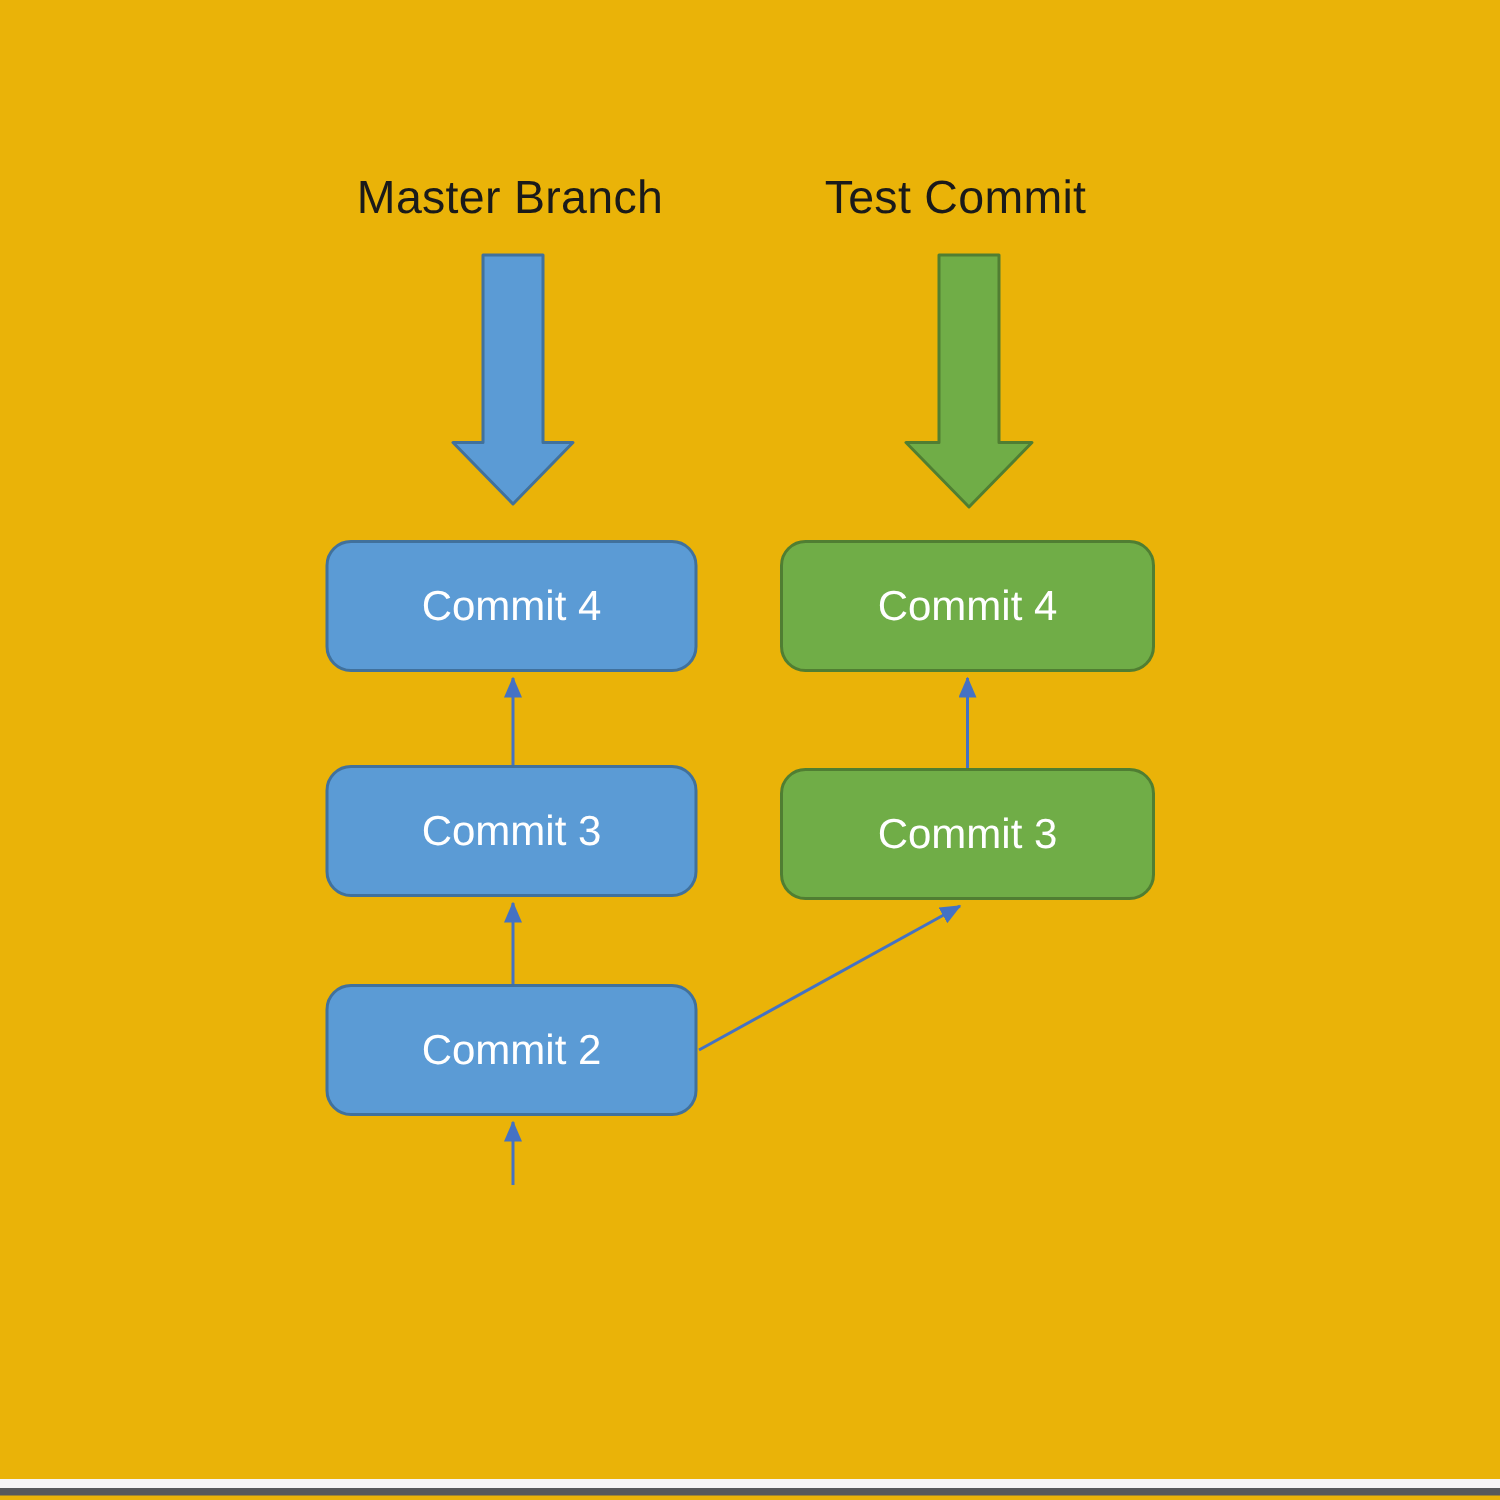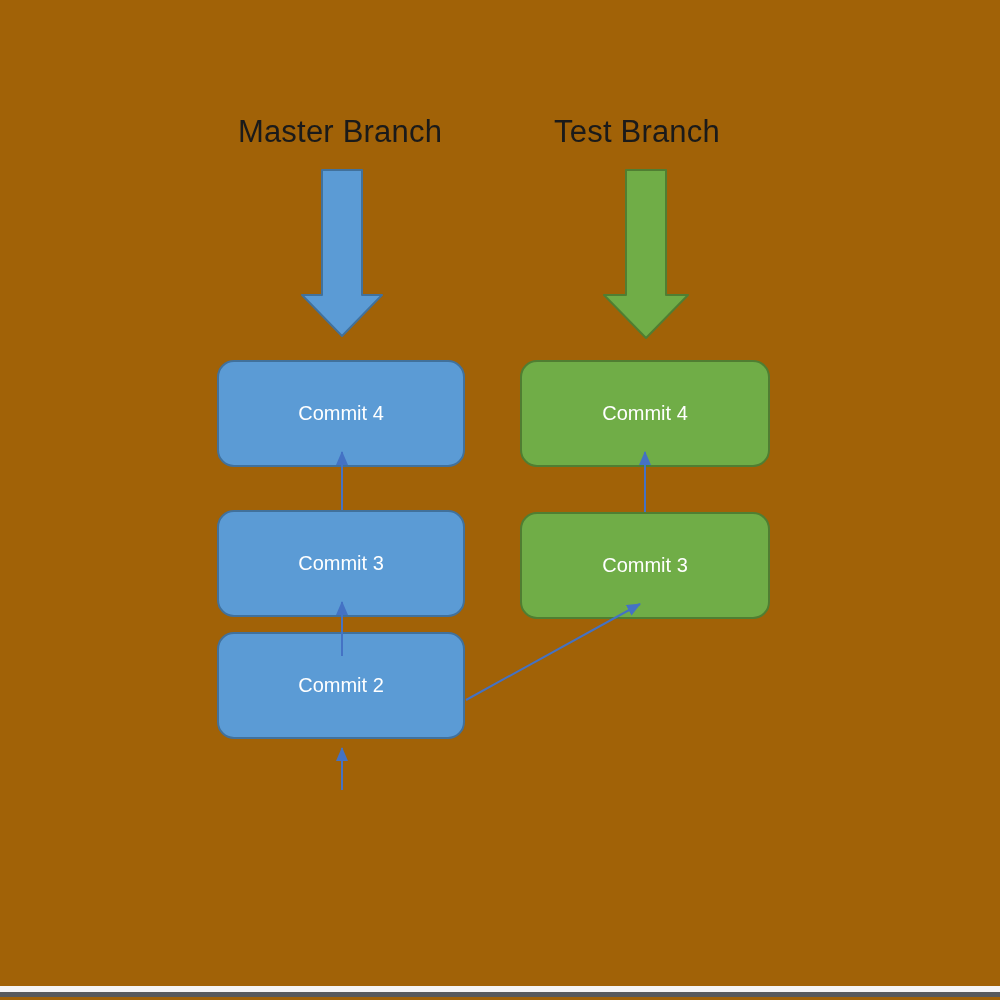--- a/index.html
+++ b/index.html
@@ -5,21 +5,21 @@
   html, body {
     margin: 0; padding: 0;
     width: 1000px; height: 1000px;
     background: #ffffff;
     overflow: hidden;
     font-family: "Liberation Sans", sans-serif;
   }
   .canvas {
     position: relative;
     width: 1000px; height: 1000px;
-    background: #a16207;
+    background: #eab308;
   }
   .branch-title {
     position: absolute;
     top: 114px;
     width: 300px;
     text-align: center;
     font-size: 31px;
     color: #1a1a1a;
     letter-spacing: 0.2px;
   }
@@ -29,35 +29,35 @@
   .arrow-svg, .connector-svg {
     position: absolute;
     left: 0; top: 0;
     width: 1000px; height: 1000px;
     pointer-events: none;
   }
 
   .commit-box {
     position: absolute;
     width: 248px;
-    height: 107px;
+    height: 88px;
     border-radius: 17px;
     display: flex;
     align-items: center;
     justify-content: center;
-    font-size: 20px;
+    font-size: 28px;
     color: #ffffff;
     box-sizing: border-box;
   }
   .blue-box  { background: #5b9bd5; border: 2px solid #41719c; left: 217px; }
   .green-box { background: #70ad47; border: 2px solid #507e32; left: 520px; width: 250px; }
 
   .pos-m4 { top: 360px; }
   .pos-m3 { top: 510px; }
-  .pos-m2 { top: 632px; align-items: center; }
+  .pos-m2 { top: 656px; align-items: center; }
   .pos-m1 { top: 790px; }
   .pos-t4 { top: 360px; }
   .pos-t3 { top: 512px; }
 
   .footer-light {
     position: absolute;
     left: 0; top: 986px;
     width: 1000px; height: 6px;
     background: #f5f5f5;
   }
@@ -67,21 +67,21 @@
     width: 1000px; height: 5px;
     background: #57595b;
   }
 </style>
 </head>
 <body>
 
 <div class="canvas">
 
   <div class="branch-title title-master">Master Branch</div>
-  <div class="branch-title title-test">Test Branch</div>
+  <div class="branch-title title-test">Test Commit</div>
 
   <svg class="arrow-svg">
     <polygon points="322,170 362,170 362,295 382,295 342,336 302,295 322,295" fill="#5b9bd5" stroke="#41719c" stroke-width="2" stroke-linejoin="round"></polygon>
     <polygon points="626,170 666,170 666,295 688,295 646,338 604,295 626,295" fill="#70ad47" stroke="#507e32" stroke-width="2" stroke-linejoin="round"></polygon>
   </svg>
 
   <div class="commit-box blue-box pos-m4">
     <span>Commit 4</span>
   </div>
   <div class="commit-box blue-box pos-m3">

